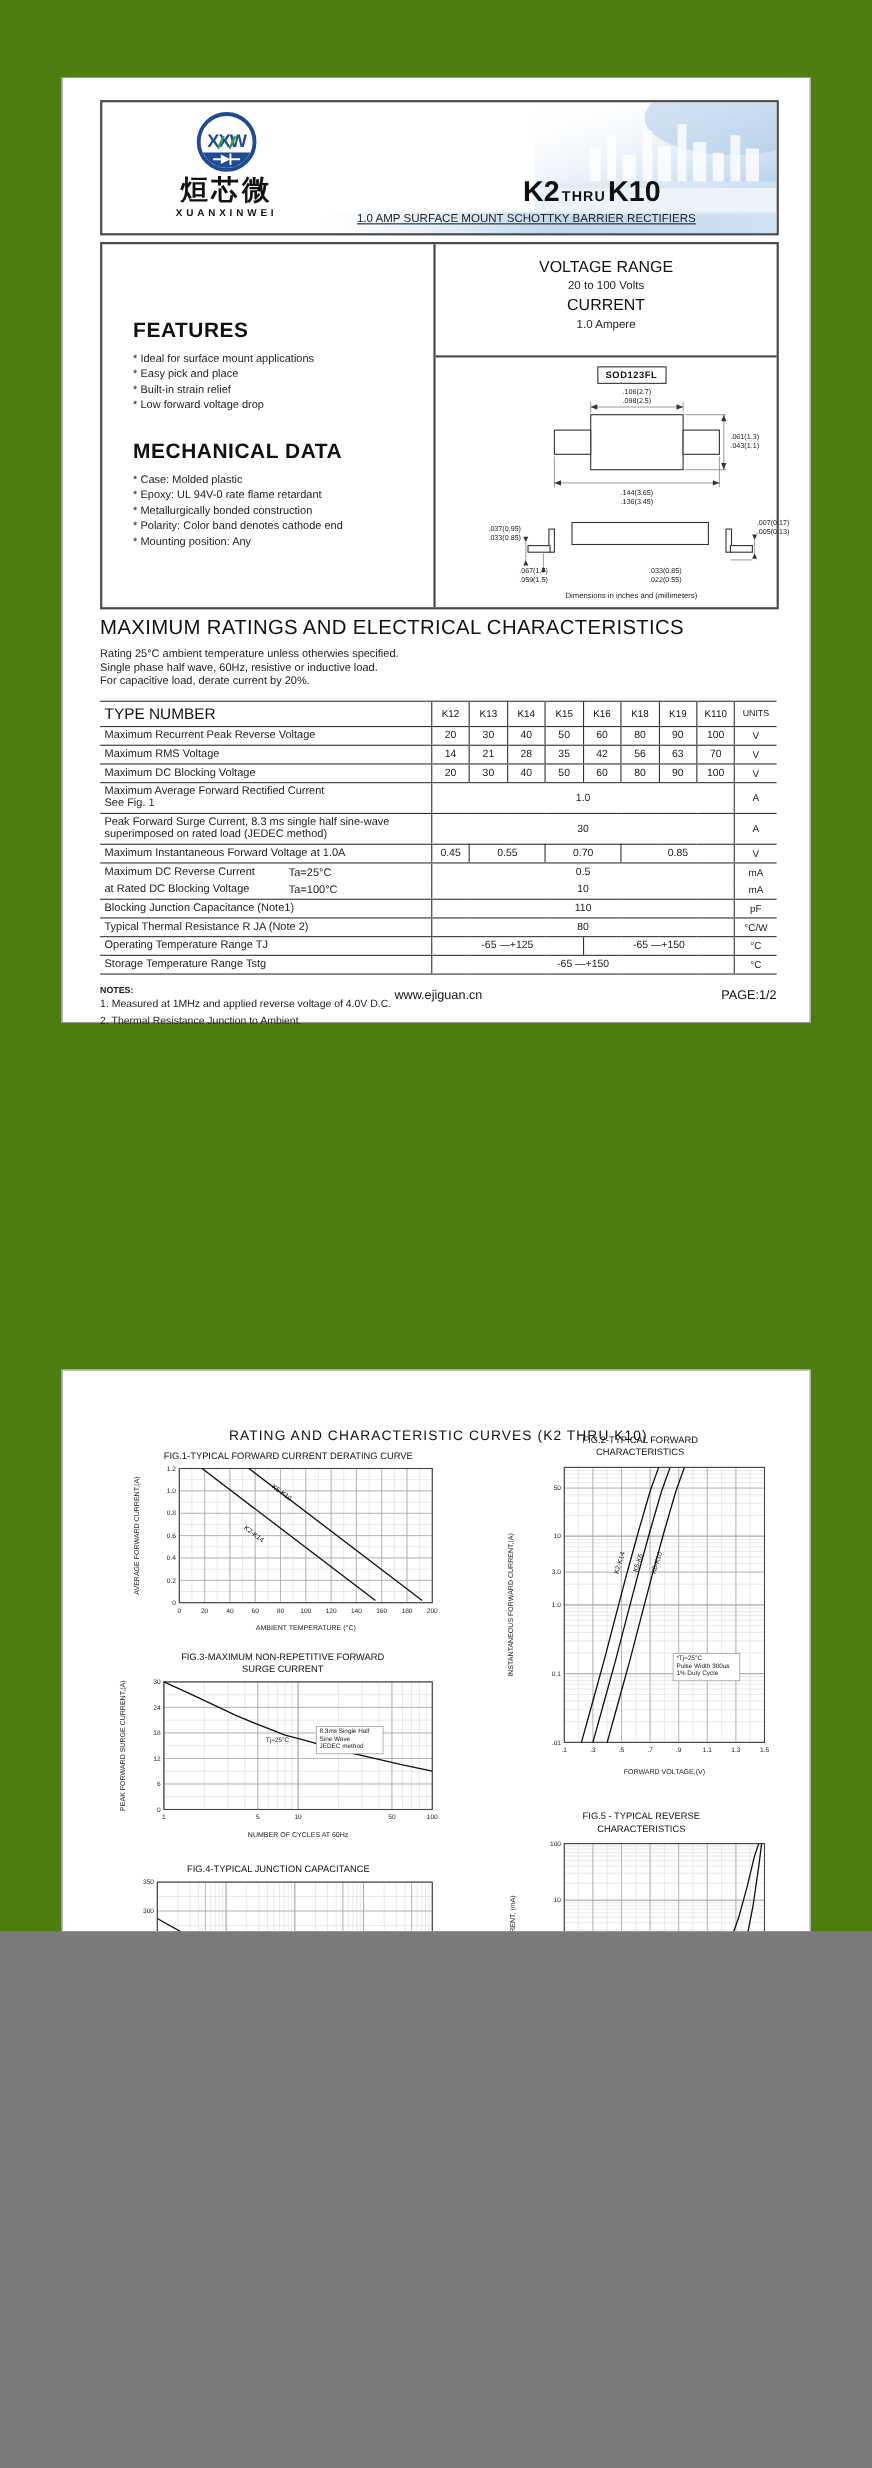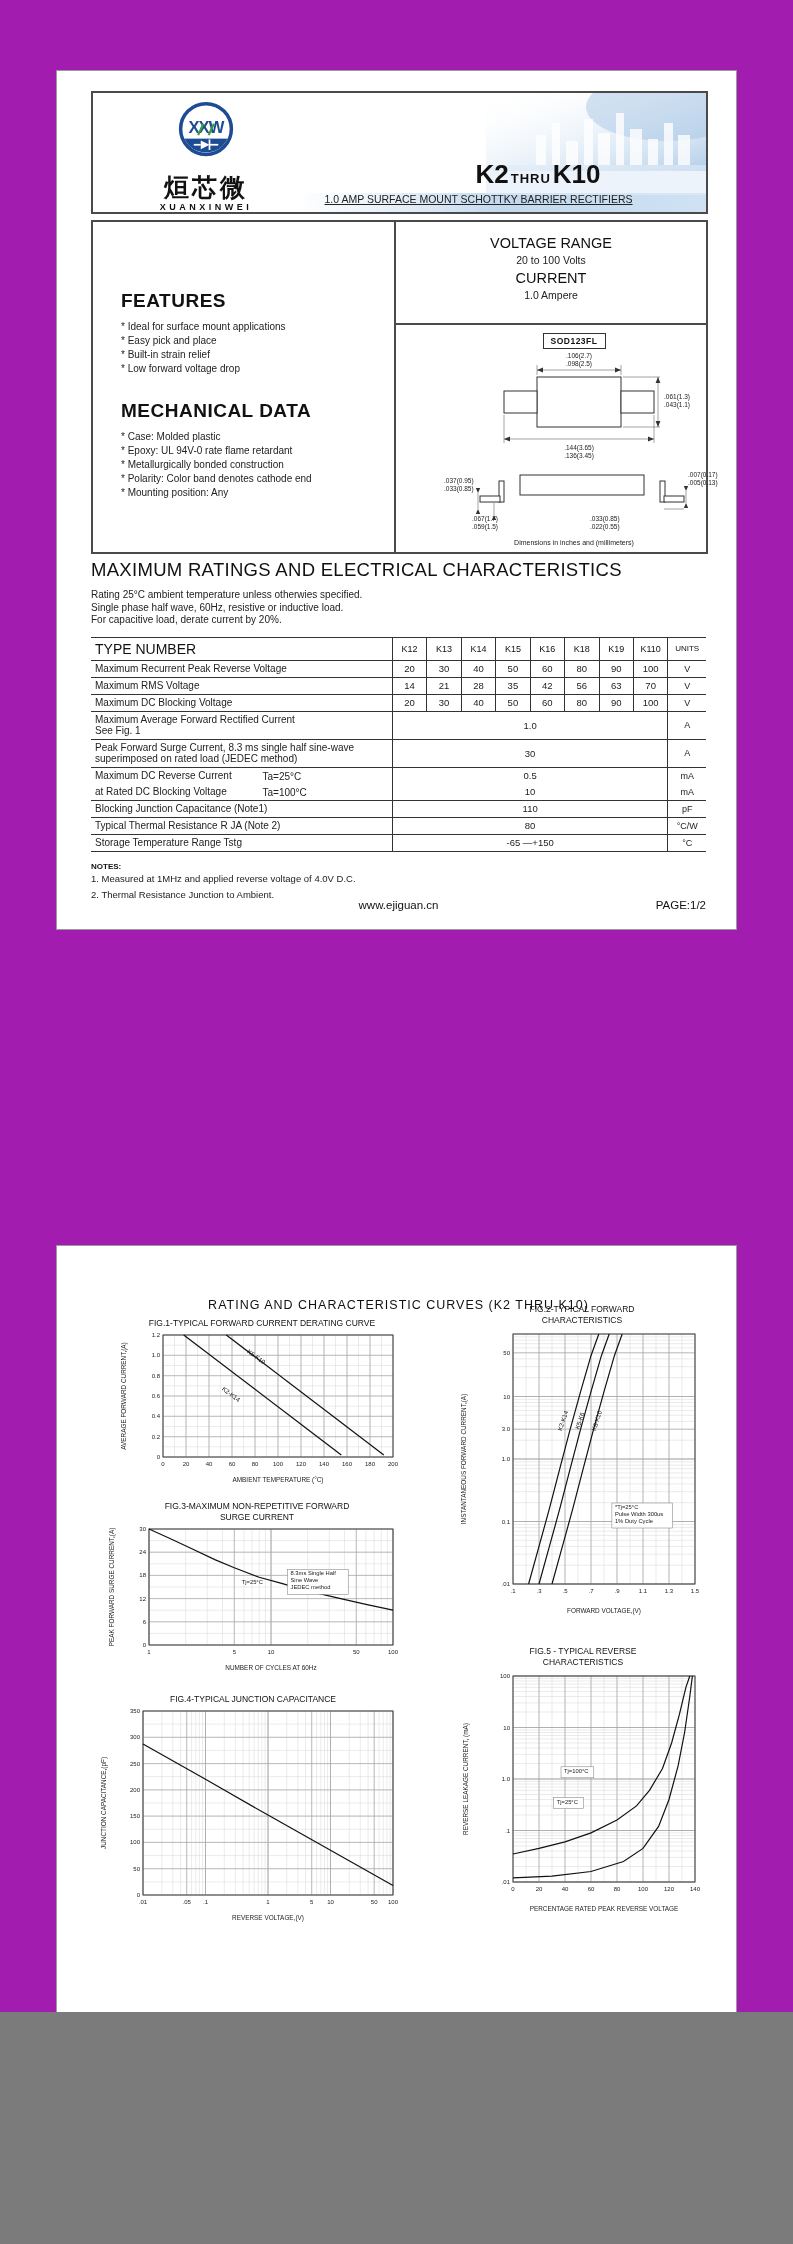--- a/index.html
+++ b/index.html
@@ -1,27 +1,27 @@
 <!DOCTYPE html>
 <html><head>
 <meta charset="utf-8">
 <style>
   html,body{margin:0;padding:0;}
   body{font-family:"Liberation Sans",sans-serif;background:#7b7b7b;}
-  .canvas{position:relative;width:793px;height:2012px;background:#a21caf;overflow:hidden;}
+  .canvas{position:relative;width:793px;height:1756px;background:#4d7c0f;overflow:hidden;}
   .page{position:absolute;left:56px;width:681px;background:#fff;border:1px solid #9a9a9a;box-sizing:border-box;}
   #page1{top:70px;height:860px;}
   #page2{top:1245px;height:935px;}
 
   
   .hdrbox{position:absolute;left:34px;top:20px;width:617px;height:123px;border:2px solid #4a4a4a;box-sizing:border-box;overflow:hidden;}
   .skyline{position:absolute;right:0;top:0;height:100%;width:470px;z-index:0;}
   .logo{position:absolute;left:58px;top:8px;width:110px;text-align:center;z-index:2;}
   .logomark{display:block;margin:0 auto;}
-  .cn{font-size:25px;font-weight:bold;letter-spacing:3px;line-height:28px;margin-top:16px;color:#111;}
+  .cn{font-size:25px;font-weight:bold;letter-spacing:3px;line-height:28px;margin-top:2px;color:#111;}
   .latin{font-size:9px;letter-spacing:3.5px;font-weight:bold;color:#111;margin-top:1px;}
   .title-line{position:absolute;left:295px;top:66px;width:300px;display:flex;align-items:baseline;justify-content:center;gap:2px;z-index:2;}
   .big{font-size:26px;font-weight:bold;color:#111;}
   .thru{font-size:13px;font-weight:bold;letter-spacing:1px;color:#111;}
   .subtitle{position:absolute;left:168px;right:10px;top:100px;text-align:center;font-size:10.5px;color:#222;text-decoration:underline;z-index:2;}
 
   
   .mainbox{position:absolute;left:34px;top:149px;width:617px;height:334px;border:2px solid #4a4a4a;box-sizing:border-box;}
   .leftcell{position:absolute;left:0;top:0;bottom:0;width:303px;border-right:2px solid #4a4a4a;box-sizing:border-box;padding:68px 0 0 28px;}
   .sec-title{font-size:19px;font-weight:bold;letter-spacing:.5px;color:#111;margin-bottom:8px;}
@@ -289,39 +289,53 @@
 See Fig. 1</span></td>
               <td class="vcell" colspan="8">1.0</td>
               <td class="ucell">A</td>
             </tr>
             <tr class="">
       <td class="lbl"><span class="lbl-main">Peak Forward Surge Current, 8.3 ms single half sine-wave
 superimposed on rated load (JEDEC method)</span></td>
               <td class="vcell" colspan="8">30</td>
               <td class="ucell">A</td>
             </tr>
+            <tr class="">
+      <td class="lbl"><span class="lbl-main">Maximum Instantaneous Forward Voltage at 1.0A</span></td>
+              <td class="vcell" colspan="1">0.45</td>
+              <td class="vcell" colspan="2">0.55</td>
+              <td class="vcell" colspan="2">0.70</td>
+              <td class="vcell" colspan="3">0.85</td>
+              <td class="ucell">V</td>
+            </tr>
             <tr class="row-nb">
       <td class="lbl"><span class="lbl-main">Maximum DC Reverse Current</span><span class="lbl-sub">Ta=25°C</span></td>
               <td class="vcell" colspan="8">0.5</td>
               <td class="ucell">mA</td>
             </tr>
             <tr class="">
       <td class="lbl"><span class="lbl-main">at Rated DC Blocking Voltage</span><span class="lbl-sub">Ta=100°C</span></td>
               <td class="vcell" colspan="8">10</td>
               <td class="ucell">mA</td>
             </tr>
             <tr class="">
       <td class="lbl"><span class="lbl-main">Blocking Junction Capacitance (Note1)</span></td>
               <td class="vcell" colspan="8">110</td>
               <td class="ucell">pF</td>
             </tr>
             <tr class="">
       <td class="lbl"><span class="lbl-main">Typical Thermal Resistance R JA (Note 2)</span></td>
               <td class="vcell" colspan="8">80</td>
               <td class="ucell">°C/W</td>
+            </tr>
+            <tr class="">
+      <td class="lbl"><span class="lbl-main">Operating Temperature Range TJ</span></td>
+              <td class="vcell" colspan="4">-65 —+125</td>
+              <td class="vcell" colspan="4">-65 —+150</td>
+              <td class="ucell">°C</td>
             </tr>
             <tr class="">
       <td class="lbl"><span class="lbl-main">Storage Temperature Range Tstg</span></td>
               <td class="vcell" colspan="8">-65 —+150</td>
               <td class="ucell">°C</td>
             </tr>
           </tbody>
         </table>
       <div class="n-title">NOTES:</div>
       <div class="notes2">

